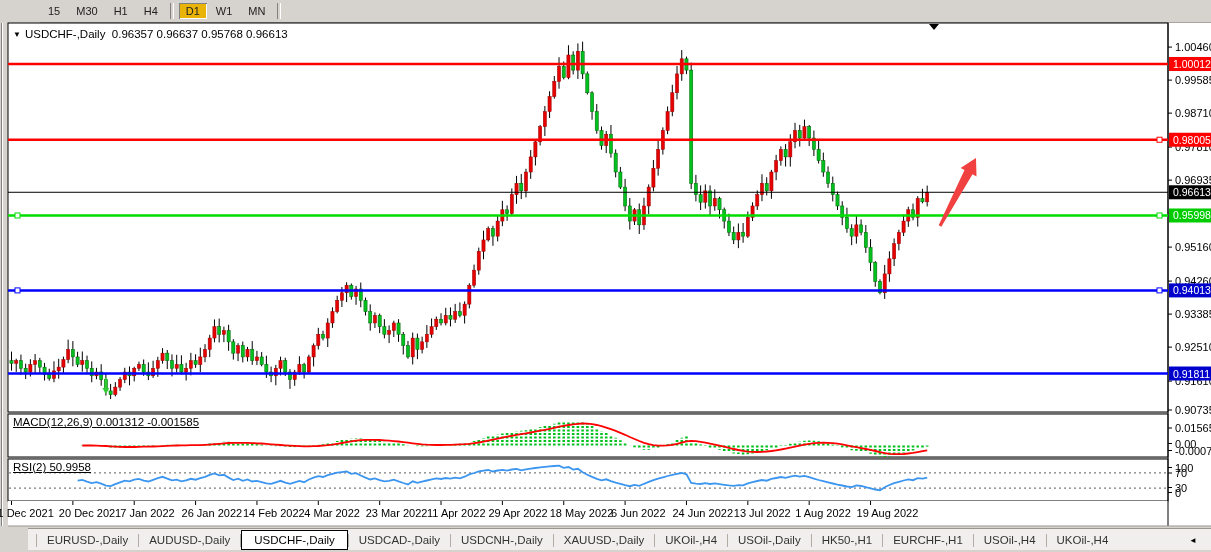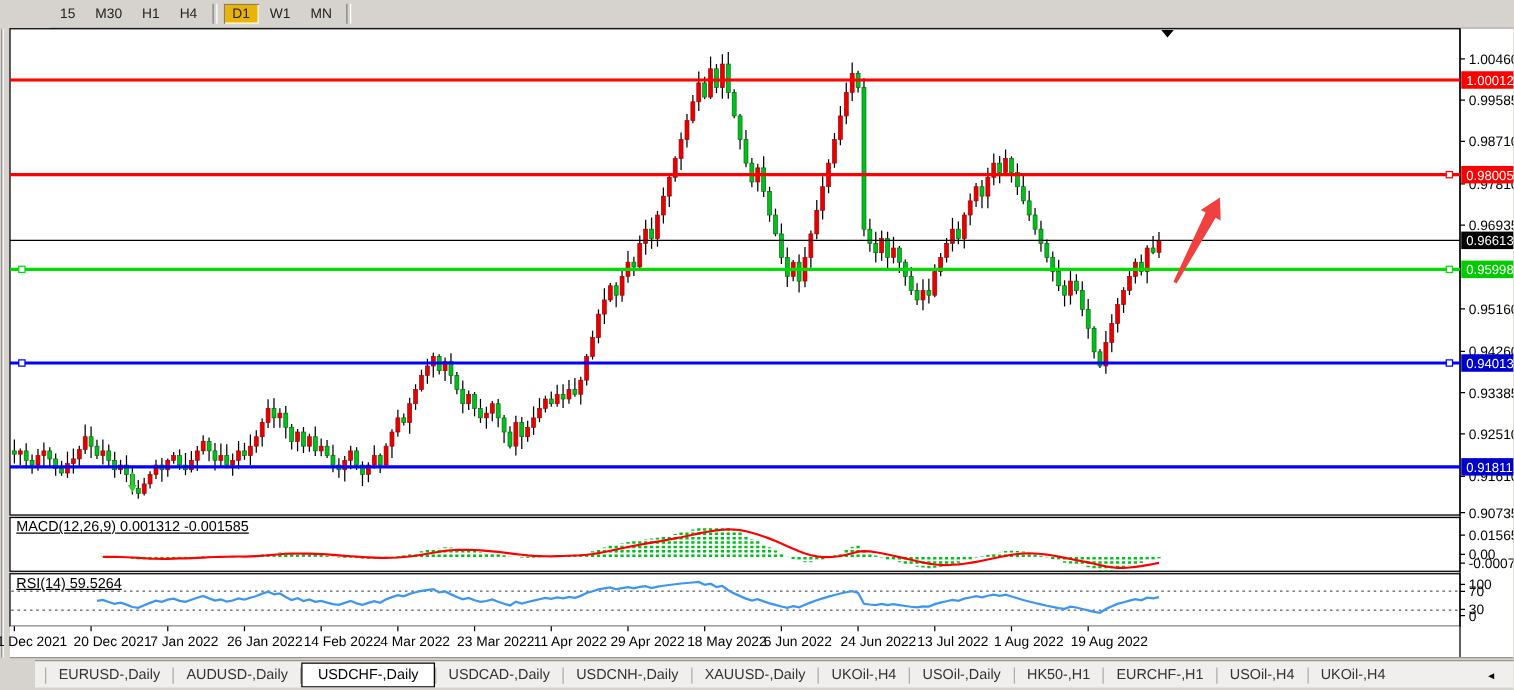--- a/index.html
+++ b/index.html
@@ -718,26 +718,29 @@
       <line x1="747.8199999999999" y1="501" x2="747.8199999999999" y2="505" stroke="#000"></line>
       <text x="733.8199999999999" y="517" font-size="11" font-family="&quot;Liberation Sans&quot;,sans-serif" fill="#000">13 Jul 2022</text>
       <line x1="809.18" y1="501" x2="809.18" y2="505" stroke="#000"></line>
       <text x="795.18" y="517" font-size="11" font-family="&quot;Liberation Sans&quot;,sans-serif" fill="#000">1 Aug 2022</text>
       <line x1="870.54" y1="501" x2="870.54" y2="505" stroke="#000"></line>
       <text x="856.54" y="517" font-size="11" font-family="&quot;Liberation Sans&quot;,sans-serif" fill="#000">19 Aug 2022</text>
       <rect x="1168" y="23" width="43" height="503" fill="transparent"></rect>
       <rect x="8" y="502" width="1160" height="24" fill="transparent"></rect>
     </svg>
 
+  <div class="chart-title">
+    <span class="tri">▼</span><span>USDCHF-,Daily</span>&nbsp;&nbsp;<span>0.96357 0.96637 0.95768 0.96613</span>
+  </div>
 
   <div class="ind-label" id="macd-label">
     <span>MACD(12,26,9)</span>&nbsp;<span>0.001312 -0.001585</span>
   </div>
   <div class="ind-label" id="rsi-label">
-    <span>RSI(14)</span>&nbsp;<span>59.5264</span>
+    <span>RSI(2)</span>&nbsp;<span>50.9958</span>
   </div>
 
   <div class="tabbar" id="tabbar">
       <span class="tab-sep" style="margin-left: 8px;"></span>
       <span class="tab">EURUSD-,Daily</span>
       <span class="tab-sep"></span>
       <span class="tab">AUDUSD-,Daily</span>
       <span class="tab-sep"></span>
       <span class="tab active">USDCHF-,Daily</span>
       <span class="tab-sep"></span>

